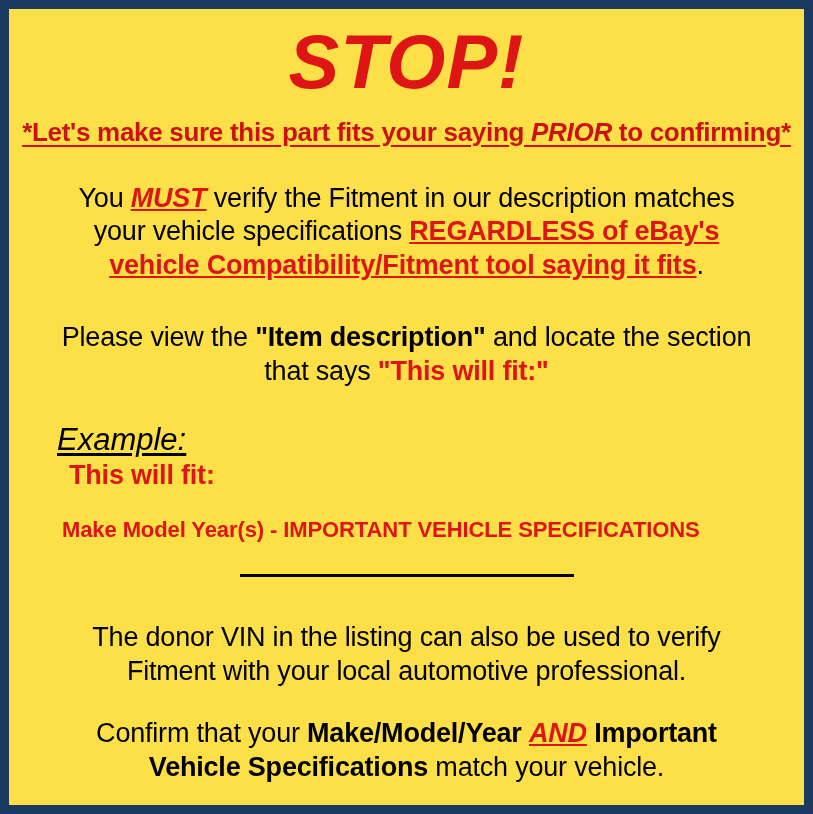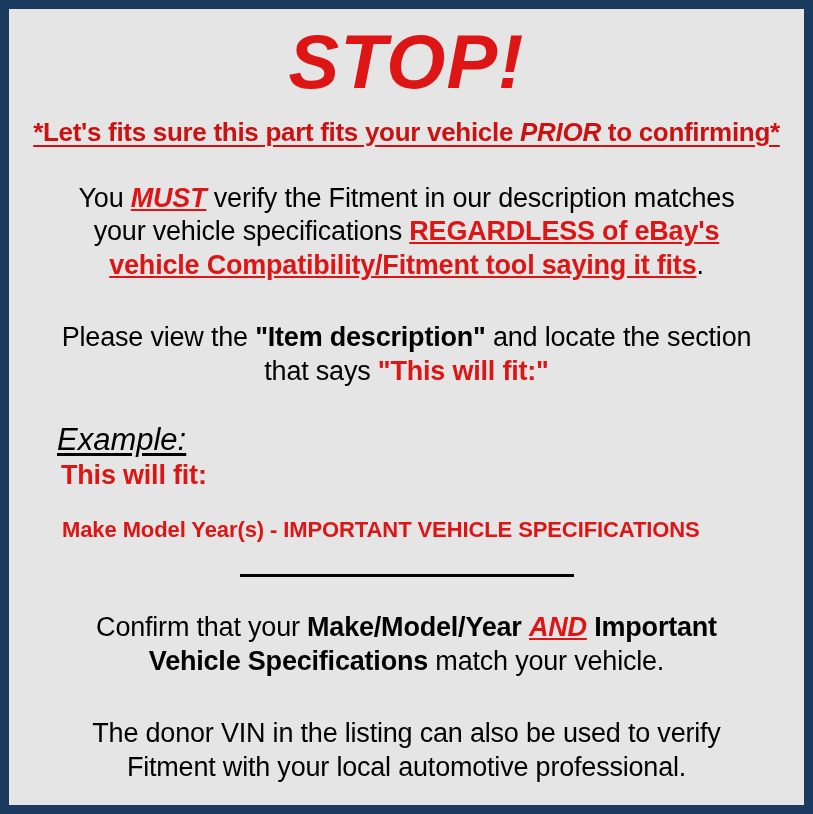--- a/index.html
+++ b/index.html
@@ -8,21 +8,21 @@
     background: #ffffff;
   }
   body {
     font-family: "Liberation Sans", sans-serif;
   }
   #notice-card {
     position: relative;
     width: 813px;
     height: 814px;
     box-sizing: border-box;
-    background: #e5e5e5;
+    background: #fde047;
     border: 9px solid #1b3a60;
     overflow: hidden;
   }
   .inner {
     position: relative;
     width: 100%;
     height: 100%;
     box-sizing: border-box;
     padding: 0 10px;
     text-align: center;
@@ -93,21 +93,21 @@
   .example-label {
     margin: 0;
     font-size: 31px;
     font-style: italic;
     color: #000000;
     text-decoration: underline;
     text-underline-offset: 3px;
     display: inline-block;
   }
   .example-fit {
-    margin: 2px 0 0 4px;
+    margin: 2px 0 0 12px;
     font-size: 27px;
     font-weight: bold;
     color: #dd1515;
     letter-spacing: -0.2px;
   }
   .example-spec {
     margin: 26px 0 9px 5px;
     font-size: 22px;
     font-weight: bold;
     color: #dd1515;
@@ -138,36 +138,36 @@
   }
 </style>
 </head>
 <body>
 
 <div id="notice-card">
   <div class="inner">
 
     <h1 class="headline">STOP!</h1>
 
-    <p class="tagline"><span>*Let's fits sure this part fits your vehicle </span><span class="it">PRIOR</span><span> to confirming*</span></p>
+    <p class="tagline"><span>*Let's make sure this part fits your saying </span><span class="it">PRIOR</span><span> to confirming*</span></p>
 
     <p class="para p-must"><span>You </span><span class="red-strong-italic">MUST</span><span> verify the Fitment in our description matches your vehicle specifications </span><span class="red-strong">REGARDLESS of eBay's vehicle Compatibility/Fitment tool saying it fits</span><span>.</span></p>
 
     <p class="para p-please"><span>Please view the </span><span class="b">"Item description"</span><span> and locate the section that says </span><span class="b r">"This will fit:"</span></p>
 
     <div class="example-block">
       <p class="example-label">Example:</p>
       <p class="example-fit">This will fit:</p>
       <p class="example-spec">Make Model Year(s) - IMPORTANT VEHICLE SPECIFICATIONS</p>
     </div>
 
     <div class="divider-wrap">
       <span class="divider"></span>
     </div>
 
+    <p class="para p-vin">The donor VIN in the listing can also be used to verify Fitment with your local automotive professional.</p>
+
     <p class="para p-confirm"><span>Confirm that your </span><span class="b">Make/Model/Year</span><span> </span><span class="red-strong-italic">AND</span><span> </span><span class="b">Important Vehicle Specifications</span><span> match your vehicle.</span></p>
-
-    <p class="para p-vin">The donor VIN in the listing can also be used to verify Fitment with your local automotive professional.</p>
 
     <p class="thanks">Thank you for confirming Fitment!</p>
 
   </div>
 </div>
 
 </body></html>

